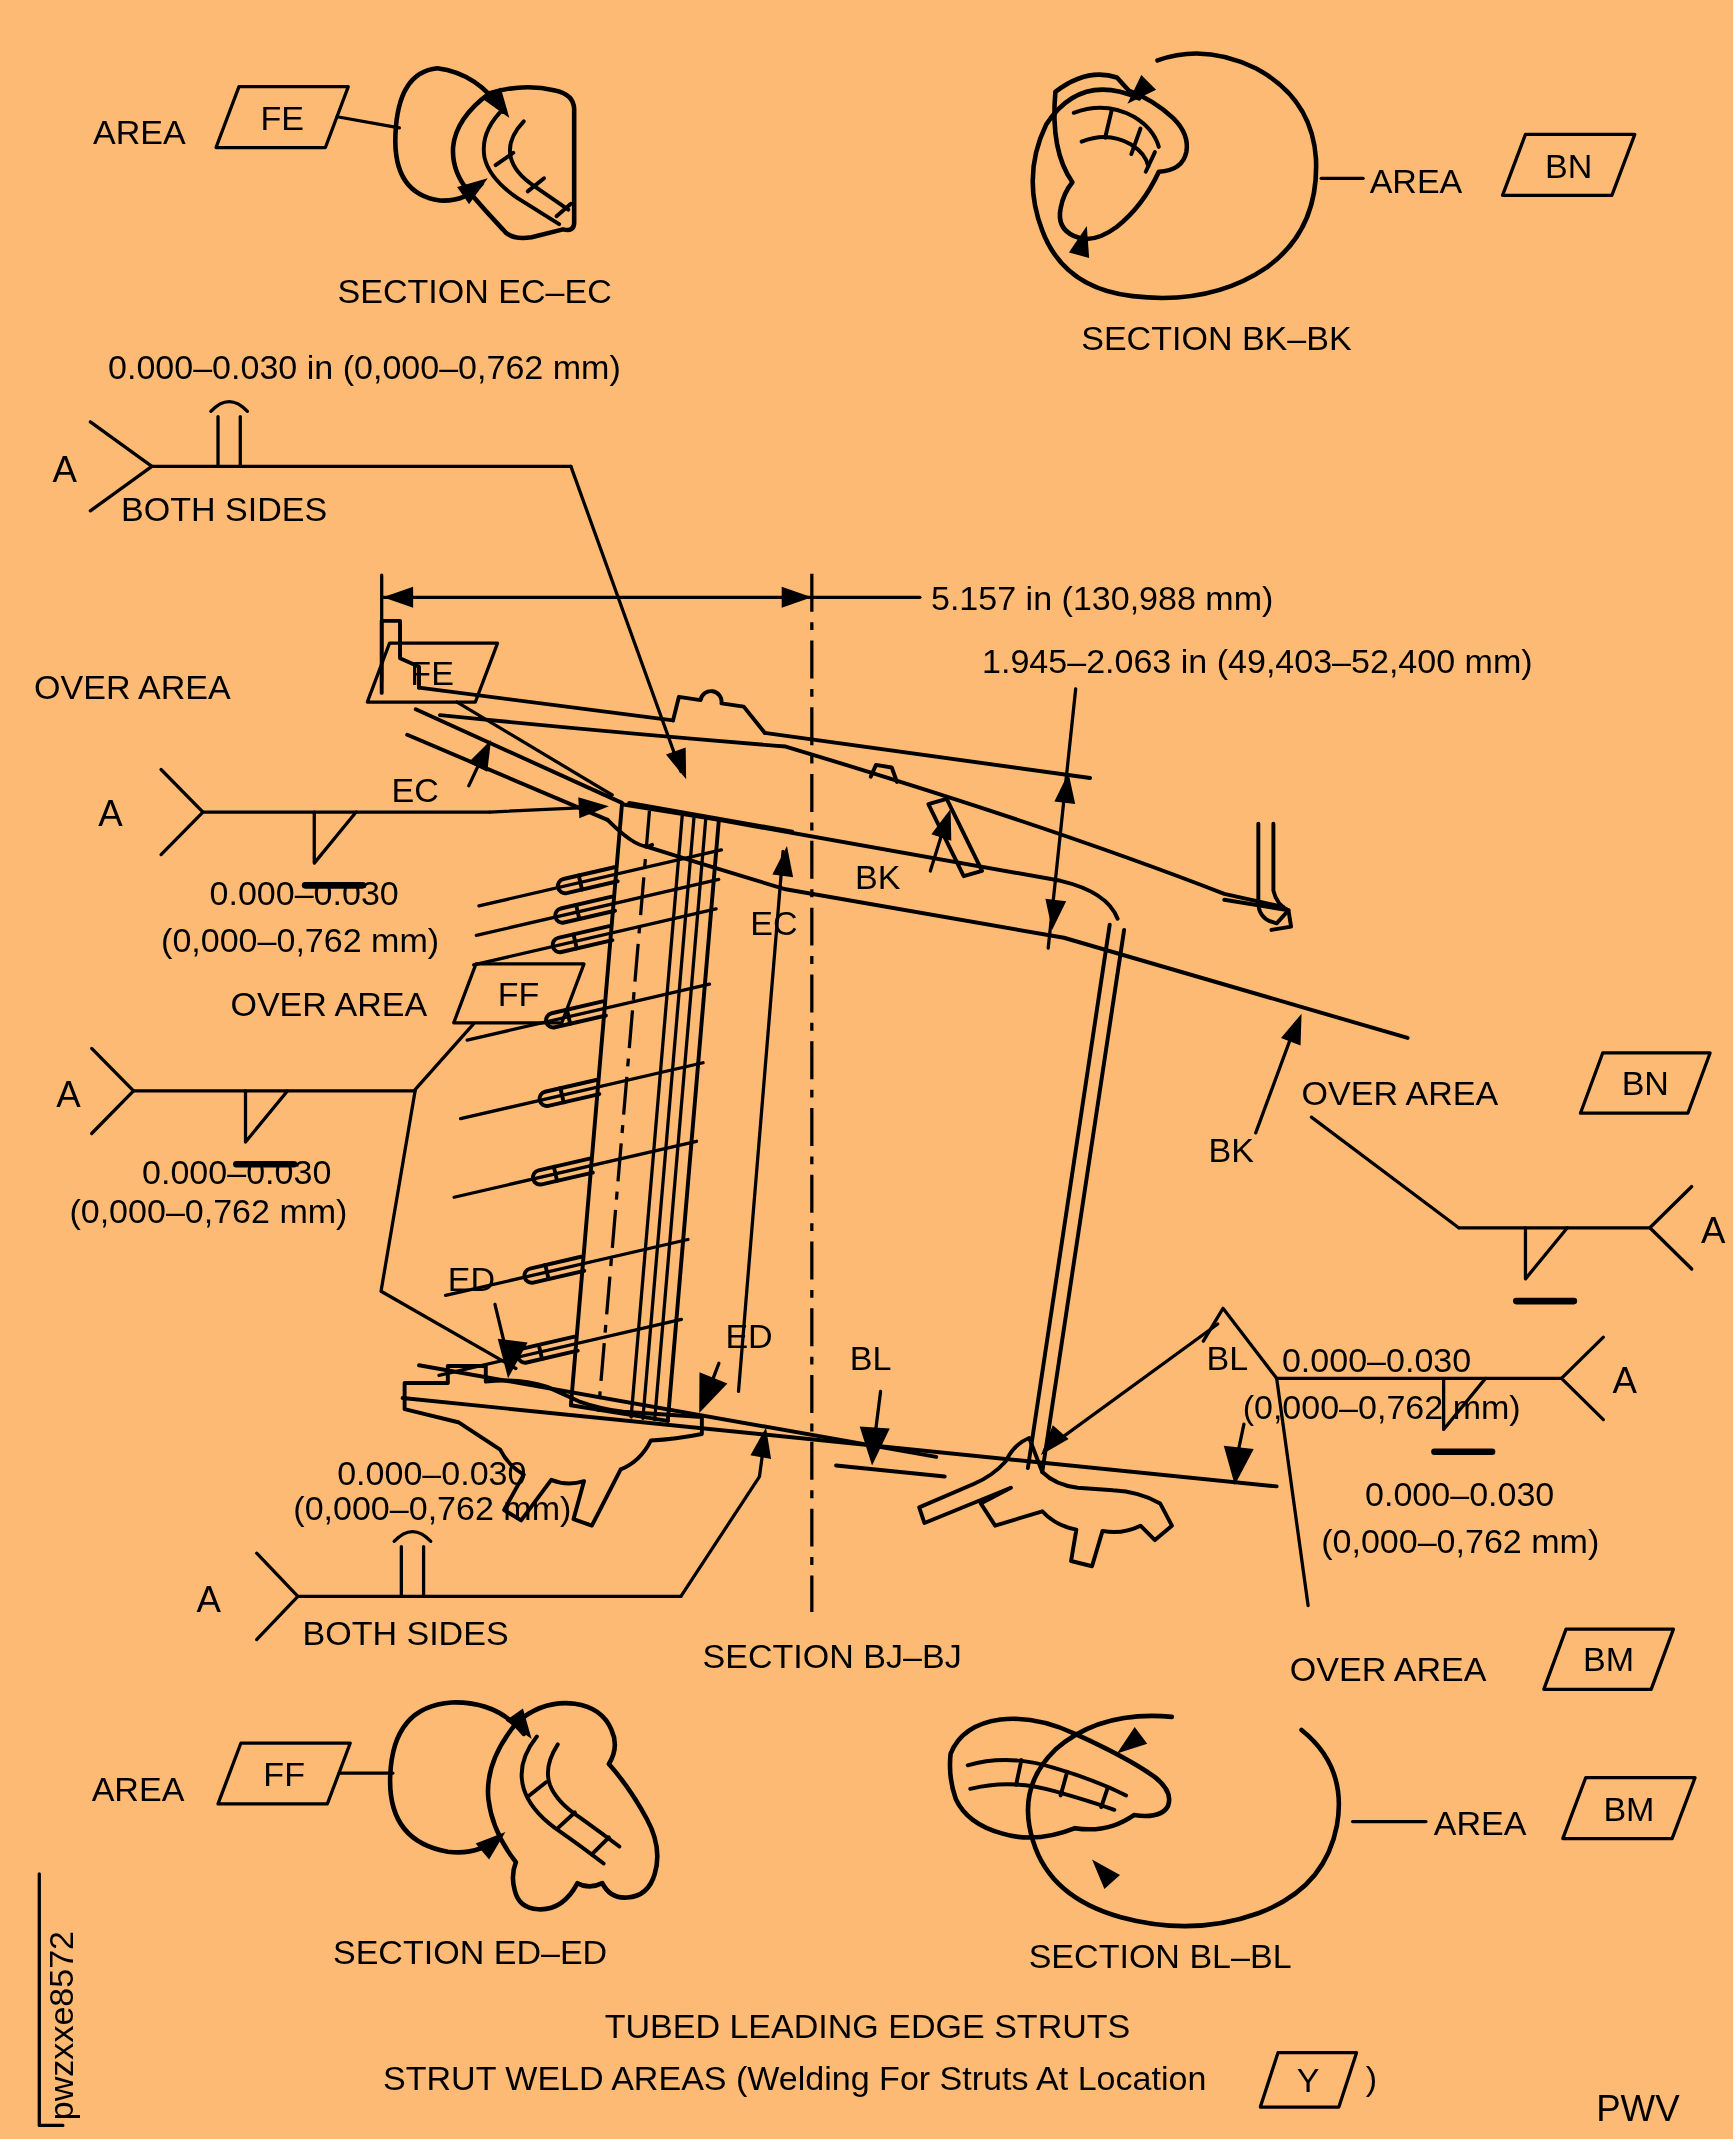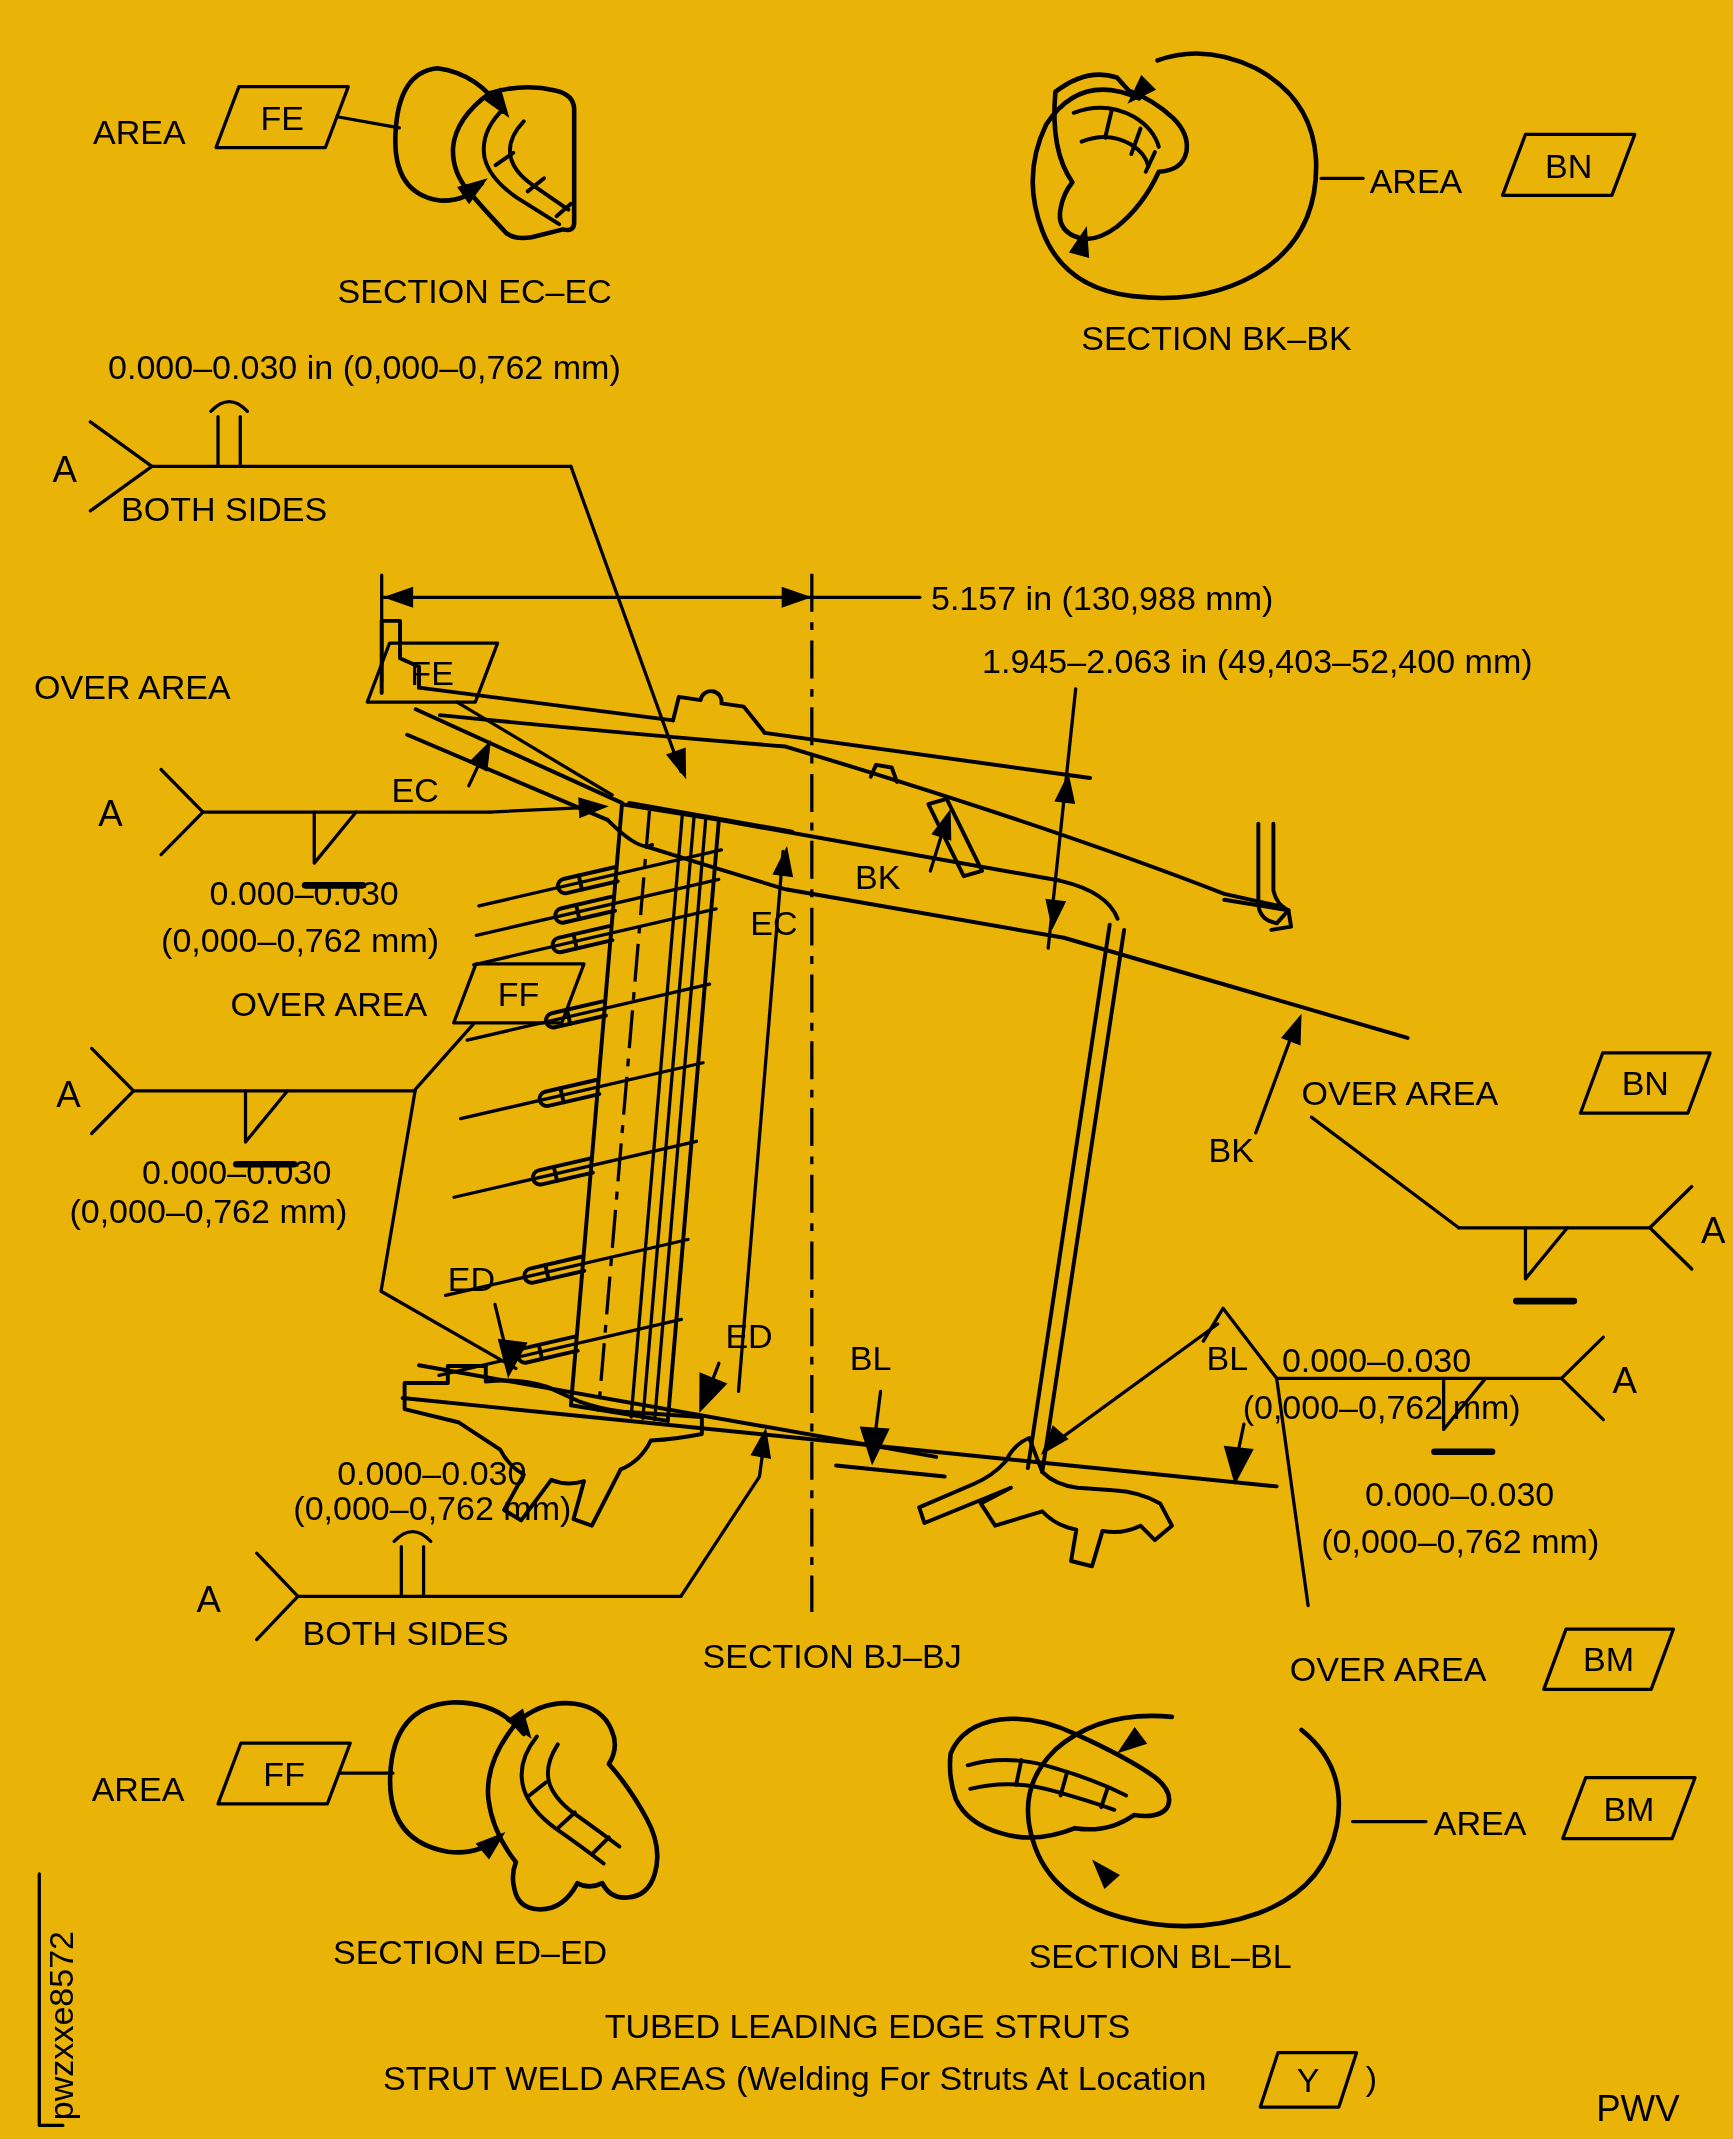--- a/index.html
+++ b/index.html
@@ -1,16 +1,16 @@
 <!DOCTYPE html>
 <html style="font-size:10.5px"><head>
 <meta charset="utf-8">
 <style>
   html,body{margin:0;padding:0;background:#ffffff}
-  #page{width:1733px;height:2140px;position:relative;background:#eab308}
+  #page{width:1733px;height:2140px;position:relative;background:#fdba74}
   svg{display:block}
   .ln{stroke:#000;stroke-width:6;fill:none;stroke-linecap:round;stroke-linejoin:round}
   .lb{stroke:#000;stroke-width:7;fill:none;stroke-linecap:round;stroke-linejoin:round}
   .ld{stroke:#000;stroke-width:5;fill:none;stroke-linecap:round;stroke-linejoin:round}
   .ldh{stroke:#000;stroke-width:10;fill:none;stroke-linecap:round}
   .cl{stroke:#000;stroke-width:5;fill:none;stroke-dasharray:58 16 12 16}
   .ah{fill:#000;stroke:none}
   text{font-family:"Liberation Sans","DejaVu Sans",sans-serif;font-size:52px;fill:#000}
   .mid{text-anchor:middle}
   .big{font-size:56px}

